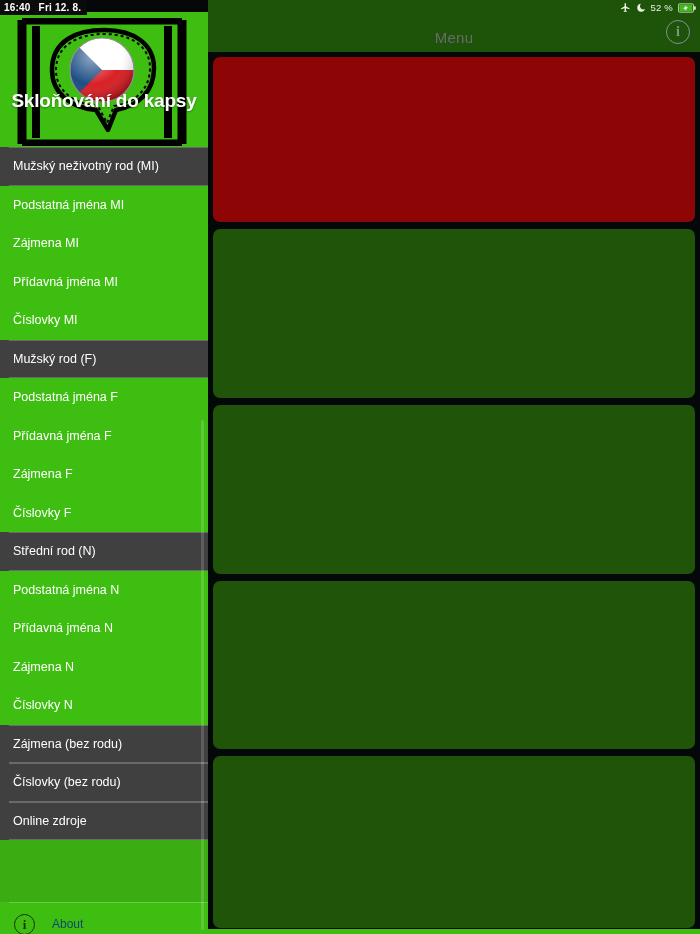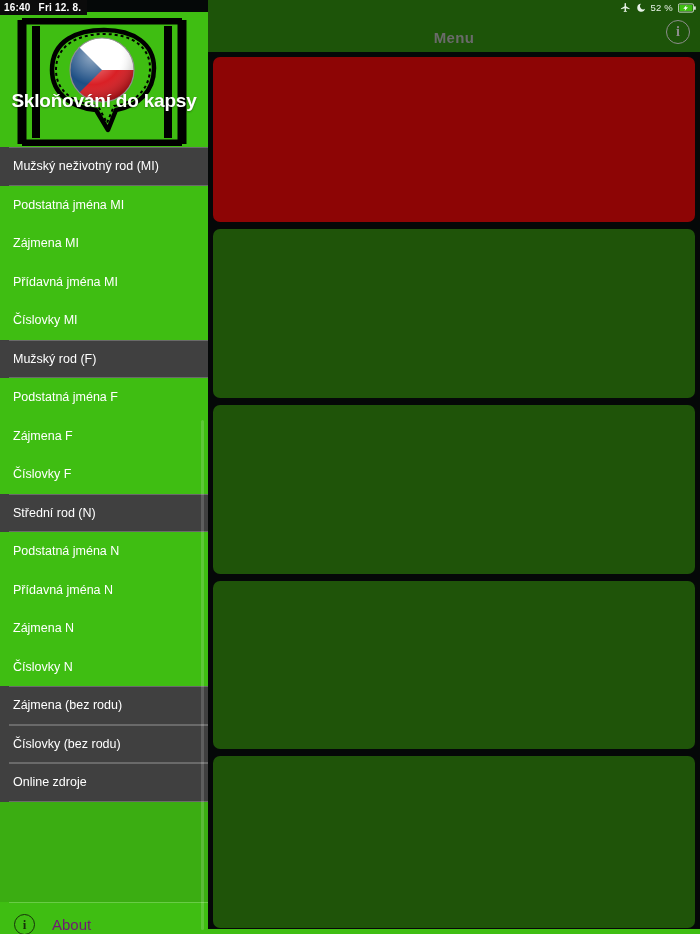--- a/index.html
+++ b/index.html
@@ -88,42 +88,42 @@
   .sidebar-footer {
     position:absolute; left:0; bottom:0; width:208px; height:44px;
     background:#3fbe12;
     display:flex; align-items:center; gap:17px;
     padding-left:14px;
   }
   .sidebar-footer::before {
     content:""; position:absolute; left:9px; right:0; top:0; height:1px;
     background:rgba(255,255,255,0.22);
   }
-  .sidebar-footer .about-label { color:#701a75; font-size:15px; }
+  .sidebar-footer .about-label { color:#0c4a6e; font-size:12px; }
   .info-circle {
     width:21px; height:21px; border-radius:50%;
     border:1.6px solid #17310a;
     display:flex; align-items:center; justify-content:center;
     color:#17310a; font-size:13px; font-weight:bold;
     font-family:"Liberation Serif", serif;
     line-height:1;
   }
 
   
   .main {
     position:absolute; left:208px; top:0; width:492px; height:934px;
     background:#050808;
   }
   .appbar {
     position:absolute; left:0; top:0; width:492px; height:52px;
     background:#1d5409;
     display:flex; align-items:center; justify-content:center;
   }
   .appbar .bar-title {
-    color:#6a6a6a; font-size:15px; font-weight:bold;
+    color:#6a6a6a; font-size:15px; font-weight:normal;
     letter-spacing:.3px;
     margin-top:22px;
   }
   .appbar .bar-info {
     position:absolute; right:10px; top:20px;
     width:24px; height:24px; border-radius:50%;
     border:1.6px solid #8d8d8d;
     display:flex; align-items:center; justify-content:center;
     color:#8d8d8d; font-size:14px; font-weight:bold;
     font-family:"Liberation Serif", serif; line-height:1;
@@ -220,20 +220,23 @@
           <div class="menu-item">
             <span>Číslovky MI</span>
           </div>
           <div class="menu-item group sep-top sep-bottom">
             <span>Mužský rod (F)</span>
           </div>
           <div class="menu-item">
             <span>Podstatná jména F</span>
           </div>
           <div class="menu-item">
+            <span>Přídavná jména F</span>
+          </div>
+          <div class="menu-item">
             <span>Zájmena F</span>
           </div>
           <div class="menu-item">
             <span>Číslovky F</span>
           </div>
           <div class="menu-item group sep-top sep-bottom">
             <span>Střední rod (N)</span>
           </div>
           <div class="menu-item">
             <span>Podstatná jména N</span>

